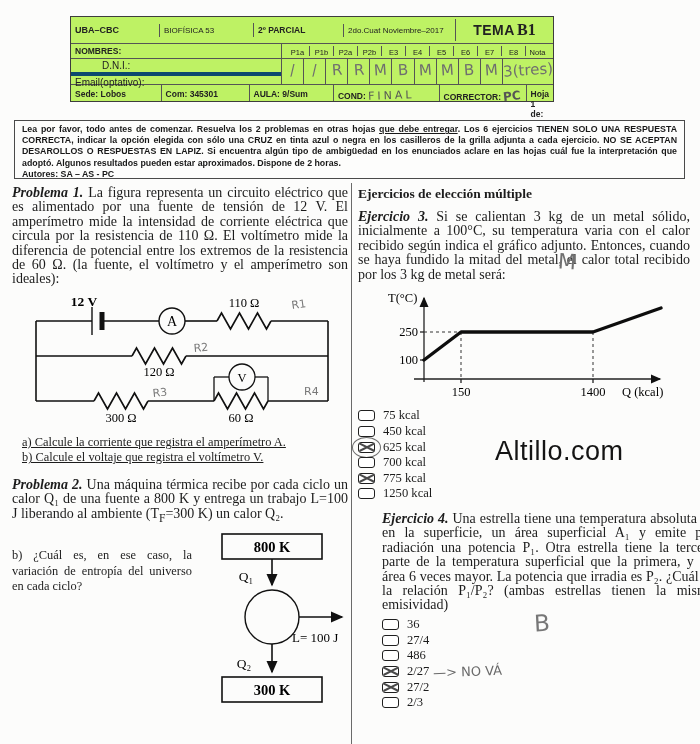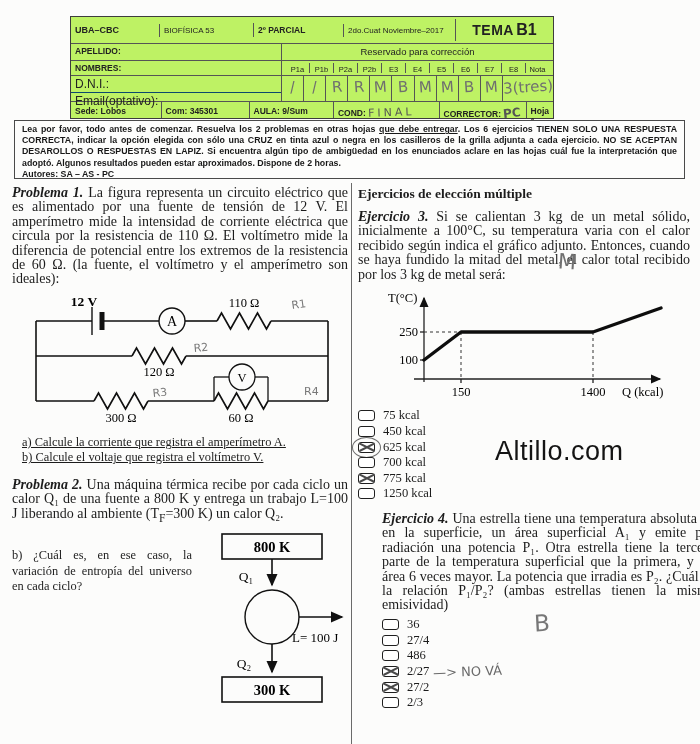--- a/index.html
+++ b/index.html
@@ -23,32 +23,32 @@
   .nb { border-left:none !important; }
   .r1 { height:26px; align-items:center; }
   .r1 .c { border-left:none; }
   .r1 .tema-cell { border-left:1px solid #555 !important; }
   .inst { font-weight:bold; font-size:9px; width:88px; }
   .course { width:94px; font-size:8px; }
   .exam { width:90px; font-weight:bold; font-size:8.5px; }
   .term { width:112px; font-size:8px; }
   .tema-cell { flex:1; text-align:center; }
   .tema-cell .tema-word { font-size:14px; font-weight:bold; letter-spacing:.5px; }
-  .tema-cell .tema-val { font-size:16px; font-weight:bold; font-family:Liberation Sans, sans-serif; }
+  .tema-cell .tema-val { font-size:16px; font-weight:bold; font-family:Liberation Serif, serif; }
   .r2 { height:17px; }
   .lab { width:210px; font-weight:bold; font-size:8.5px; }
   .resv { flex:1; text-align:center; font-size:9.5px; padding-top:3px; }
   .r3 { height:15px; }
   .gridhead { flex:1; display:flex; }
   .gc { flex:1; text-align:center; font-size:7.5px; padding-top:2px; box-sizing:border-box; }
   .gc + .gc { border-left:1px solid #555; }
   .r4 { height:26px; }
   .stack { width:210px; display:flex; flex-direction:column; }
-  .stack .s1 { flex:1; padding:1px 4px; font-size:12px; }
-  .stack .s2 { flex:1; padding:1px 4px; border-top:1px solid #0c4a6e; font-size:12px; }
+  .stack .s1 { flex:1; padding:1px 4px; font-size:10px;margin-left:27px; }
+  .stack .s2 { flex:1; padding:1px 4px; border-top:4px solid #0c4a6e; font-size:10px; }
   .gridmarks { flex:1; display:flex; border-left:1px solid #555; }
   .mk { flex:1; text-align:center; box-sizing:border-box; position:relative; }
   .mk + .mk { border-left:1px solid #555; }
   .r5 { height:17px; align-items:center; }
   .b1 { width:100px; } .b2 { width:98px; } .b3 { width:94px; }
   .b4 { width:118px; } .b5 { width:97px; } .b6 { flex:1; }
   .r5 .c { font-size:8.5px; font-weight:bold; height:100%; padding-top:4px; }
 
   
   .hw {
@@ -123,24 +123,20 @@
   <div class="form">
     <div class="r r1">
       <div class="c inst">UBA–CBC</div>
       <div class="c course">BIOFÍSICA 53</div>
       <div class="c exam">2º PARCIAL</div>
       <div class="c term">2do.Cuat  Noviembre–2017</div>
       <div class="c tema-cell">
         <span class="tema-word">TEMA</span>
         <span class="tema-val">B1</span>
       </div>
-    </div>
-    <div class="r r2">
-      <div class="c lab nb">APELLIDO:</div>
-      <div class="c resv">Reservado para corrección</div>
     </div>
     <div class="r r3">
       <div class="c lab nb">NOMBRES:</div>
       <div class="c gridhead">
         <div class="gc">P1a</div>
         <div class="gc">P1b</div>
         <div class="gc">P2a</div>
         <div class="gc">P2b</div>
         <div class="gc">E3</div>
         <div class="gc">E4</div>

